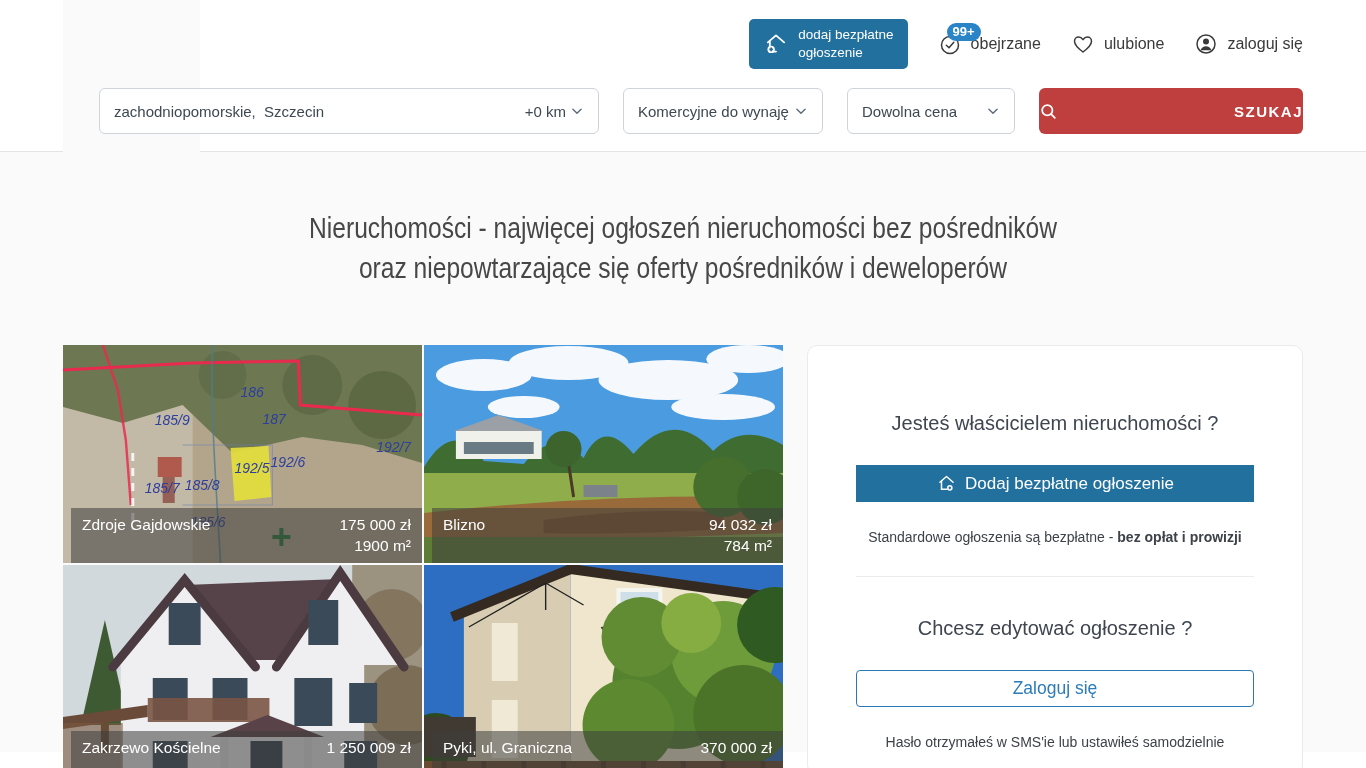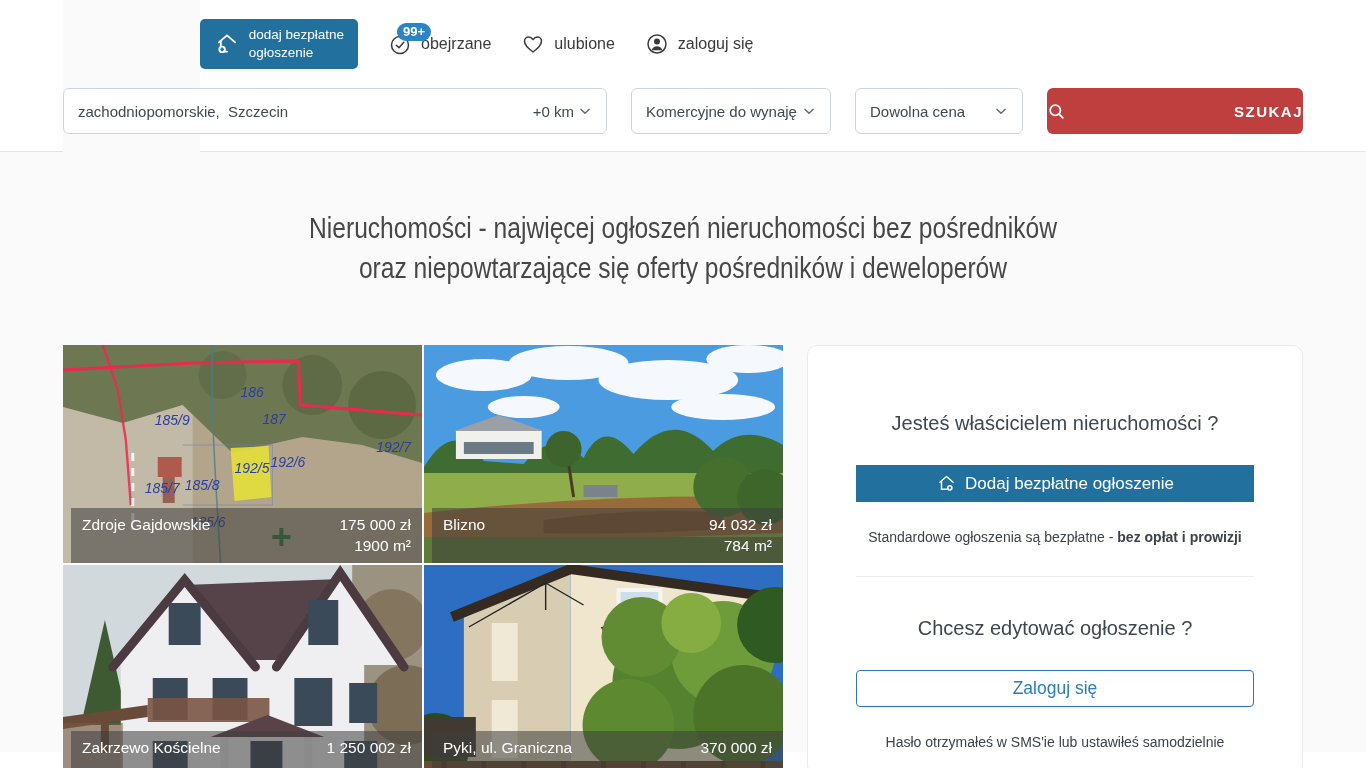--- a/index.html
+++ b/index.html
@@ -1,38 +1,38 @@
 <!DOCTYPE html>
 <html><head>
 <meta charset="utf-8">
 <style>
   * { margin:0; padding:0; box-sizing:border-box; }
   html,body { width:1366px; height:768px; overflow:hidden; background:#fff;
               font-family:"Liberation Sans", sans-serif; color:#3c4248; }
 
   
-  .topbar { height:88px; display:flex; align-items:center; 
+  .topbar { height:88px; display:flex; align-items:center; justify-content:space-between;
             padding:0 63px; background:#fff; }
   .logo { display:flex; align-items:baseline; cursor:pointer; }
   .logo .main { font-size:31px; font-weight:bold; font-style:italic; color:#3d3d40; letter-spacing:-1px; }
   .top-right { display:flex; align-items:center; gap:30px; }
   .btn-add-top { background:#21709e; color:#fff; border:none; border-radius:5px;
                  padding:7px 14px; display:flex; align-items:center; gap:9px;
                  font-size:13.5px; line-height:1.3; text-align:left; cursor:pointer;
                  font-family:inherit; }
   .top-item { display:flex; align-items:center; gap:9px; font-size:16px; color:#3a3a3a;
               position:relative; cursor:pointer; background:none; border:none; font-family:inherit; }
   .badge { position:absolute; top:-9px; left:9px; background:#2b84c6; color:#fff;
            font-size:13px; font-weight:bold; padding:1px 6px 2px; border-radius:9px; }
 
   
   .searchrow { display:flex; gap:24px; padding:0 63px; height:46px; margin-bottom:17px; }
   .field { border:1px solid #cfd4da; border-radius:6px; background:#fff; display:flex;
            align-items:center; padding:0 14px; font-size:15px; color:#3d4852; cursor:pointer; }
-  .field-location { width:544px; justify-content:space-between; }
+  .field-location { width:500px; justify-content:space-between;margin-left:36px; }
   .loc-text { white-space:pre; overflow:hidden; }
   .loc-radius { display:flex; align-items:center; gap:4px; flex:none; }
   .field-cat { width:200px; justify-content:space-between; overflow:hidden; white-space:nowrap; }
   .field-price { width:168px; justify-content:space-between; }
   .btn-szukaj { flex:1; background:#bf3e3e; border:none; border-radius:6px; color:#fff;
                 font-weight:bold; font-size:15px; letter-spacing:1.5px; display:flex;
                 align-items:center; justify-content:space-between; gap:9px; cursor:pointer;
                 font-family:inherit; }
   .hr-top { border-top:1px solid #e4e4e4; box-shadow:0 2px 4px rgba(0,0,0,.04); }
 
@@ -264,21 +264,21 @@
           <polygon points="148,172 205,150 262,172" fill="#5a4348"></polygon>
           <rect x="158" y="172" width="8" height="46" fill="#e8e6e8"></rect>
           <rect x="242" y="172" width="8" height="46" fill="#e8e6e8"></rect>
           <rect x="188" y="176" width="32" height="42" fill="#33414e"></rect>
           <polygon points="0,152 85,140 85,152 0,164" fill="#6a4a38"></polygon>
           <rect x="0" y="158" width="60" height="60" fill="#7c5a40" opacity=".6"></rect>
         </svg>
         <div class="cap">
           <span class="nm">Zakrzewo Kościelne</span>
           <span class="pr">
-            <span>1 250 002 zł</span>
+            <span>1 250 009 zł</span>
           </span>
         </div>
       </div>
 
       <div class="tile">
         <svg class="photo" viewBox="0 0 360 218" preserveAspectRatio="none">
           <rect width="360" height="218" fill="#2e6ec2"></rect>
           <polygon points="40,45 147,8 147,218 40,218" fill="#d8cdb2"></polygon>
           <polygon points="147,8 335,33 335,218 147,218" fill="#efe6cd"></polygon>
           <path d="M28,52 L147,4 L348,32" stroke="#342a22" stroke-width="10" fill="none"></path>

